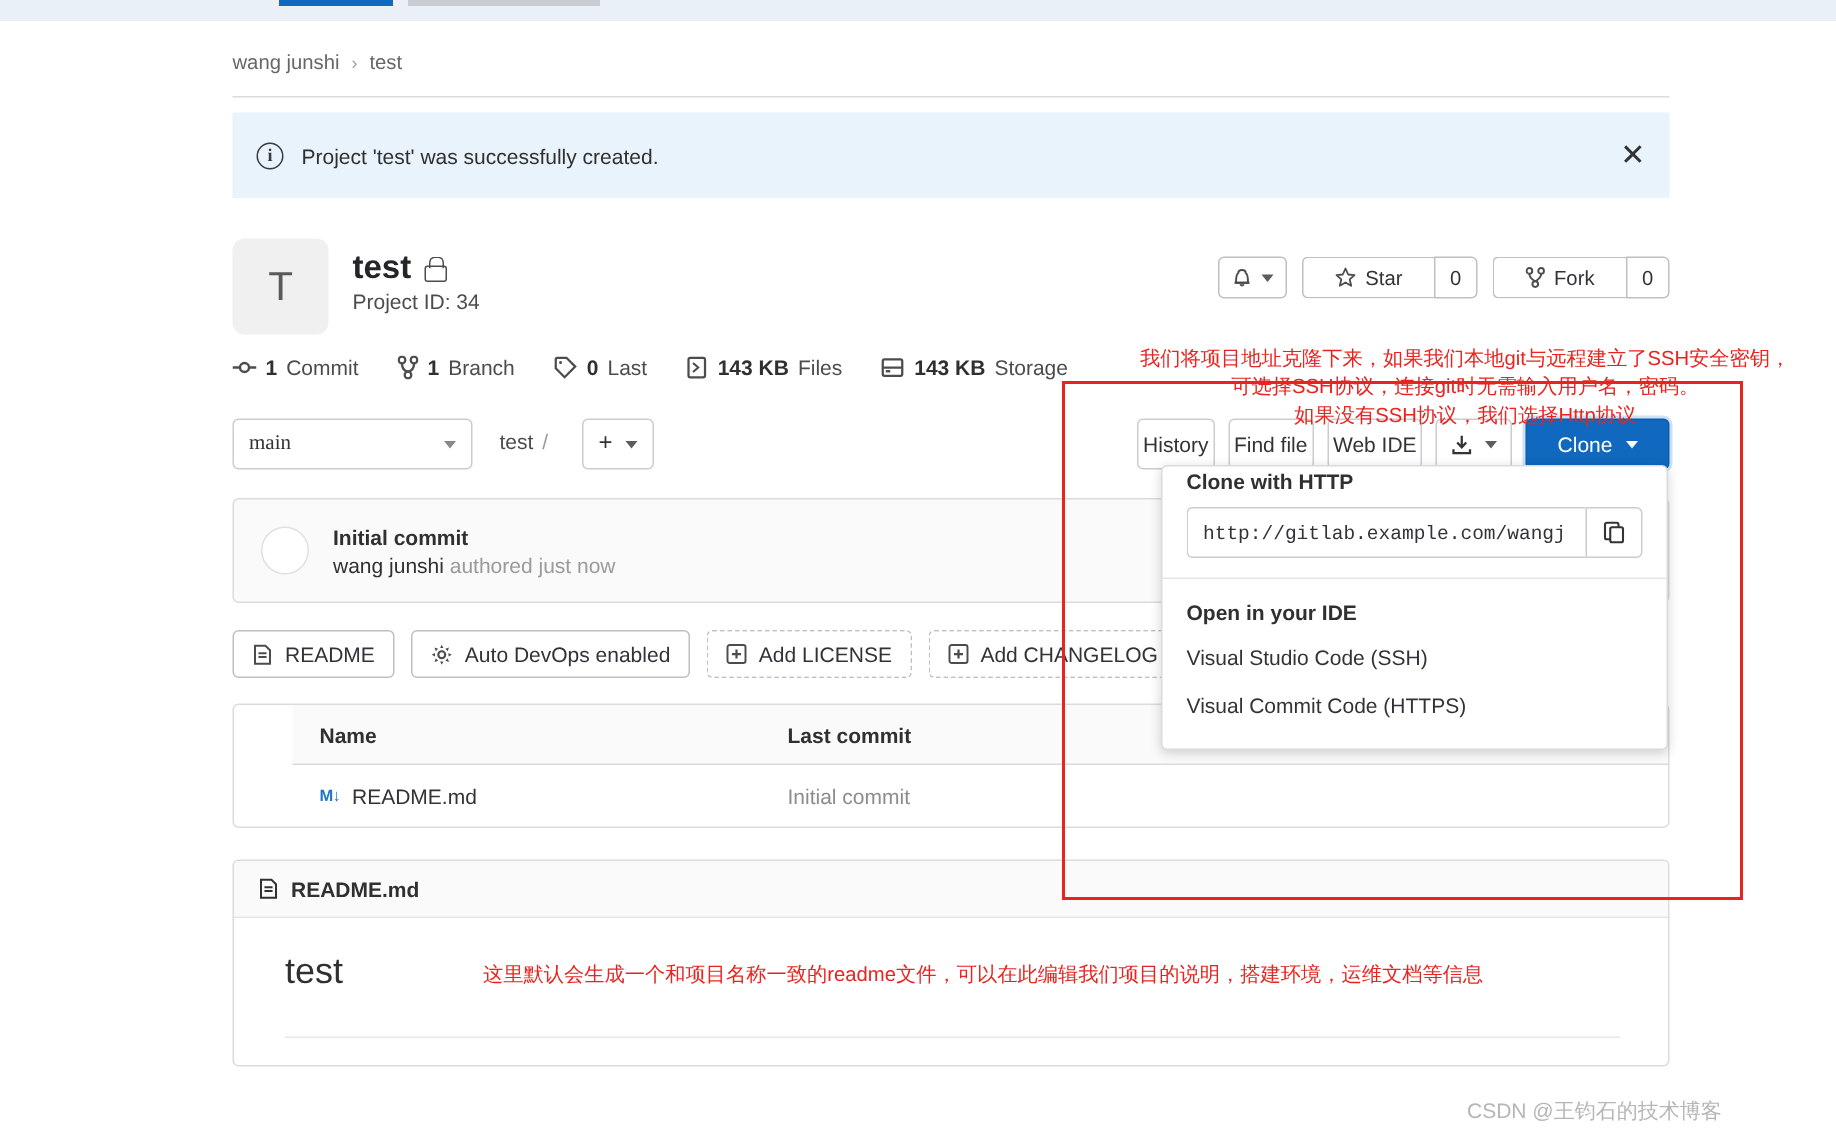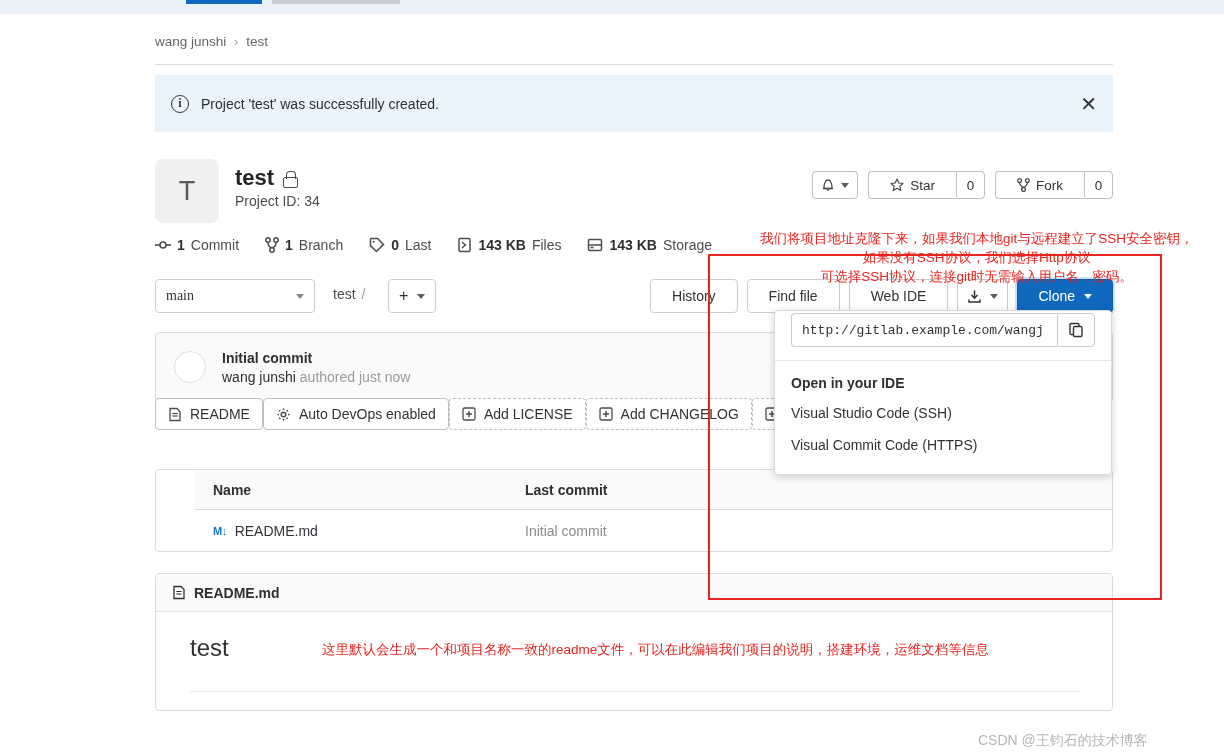--- a/index.html
+++ b/index.html
@@ -118,21 +118,21 @@
   .path-crumb .slash{ color:#999; margin-left:6px; }
   .plus-btn{
     position:absolute; left:233px; top:0; height:34px; padding:0 10px;
     border:1px solid #c9ccd1; border-radius:4px; background:#fff;
     display:flex; align-items:center; gap:9px; font-size:16px; color:#333238;
   }
   .right-actions{
     position:absolute; right:0; top:0; display:flex; align-items:stretch; gap:9px;
   }
   .act-btn{
-    height:34px; padding:0 21px; border:1px solid #c9ccd1; border-radius:4px; background:#fff;
+    height:34px; padding:0 3px; border:1px solid #c9ccd1; border-radius:4px; background:#fff;
     display:flex; align-items:center; justify-content:center;
     font-size:14px; color:#333238; white-space:nowrap;
   }
   .dl-btn{ gap:8px; padding:0 9px; }
   .clone-btn{
     height:34px; padding:0 20px; background:#1068bf; border:1px solid #0b5cad; border-radius:4px;
     color:#fff; font-size:14px; display:flex; align-items:center; gap:9px;
     box-shadow:0 0 0 2px #cde1f5;
   }
   .clone-btn .caret{ border-top-color:#fff; }
@@ -144,21 +144,21 @@
   }
   .commit-box .circ{
     width:32px;height:32px;border-radius:50%;background:#fff;border:1px solid #e0e0e0; flex:0 0 auto;
   }
   .commit-box .ctext{ margin-left:16px; }
   .commit-box .ctitle{ font-size:14px; font-weight:bold; color:#303030; }
   .commit-box .cmeta{ font-size:14px; color:#9a9a9a; margin-top:3px; }
   .commit-box .cmeta .auth{ color:#303030; }
   
   .quick{
-    position:absolute; left:155px; top:384px; display:flex; 
+    position:absolute; left:155px; top:406px; display:flex; gap:11px;
   }
   .qbtn{
     height:32px; padding:0 12px; border:1px solid #bfbfbf; border-radius:4px; background:#fff;
     display:flex; align-items:center; gap:8px; font-size:14px; color:#333238; white-space:nowrap;
   }
   .qbtn.dashed{ border-style:dashed; }
   
   .filetable{
     position:absolute; left:155px; top:455px; width:958px;
     border:1px solid #dbdbdb; border-radius:4px; overflow:hidden; background:#fff;padding-left:39px;
@@ -450,20 +450,21 @@
       <span>README.md</span>
     </div>
     <div class="readme-body">
       <h1>test</h1>
       <div class="readme-rule"></div>
     </div>
   </div>
 
   <div class="clone-pop">
     <div class="pop-sec" style="padding-top:2px;">
+      <div class="lbl">Clone with HTTP</div>
       <div class="inputrow">
         <input readonly="" value="http://gitlab.example.com/wangj" style="">
         <div class="copybtn">
           <svg width="16" height="16" viewBox="0 0 16 16">
               <rect x="2" y="1.5" width="9" height="11" rx="1.2" fill="none" stroke="#333" stroke-width="1.4"></rect>
               <rect x="5.5" y="4.5" width="8.5" height="10" rx="1.2" fill="#fff" stroke="#333" stroke-width="1.4"></rect>
             </svg>
         </div>
       </div>
     </div>
@@ -471,20 +472,20 @@
     <div class="pop-ide">
       <div class="lbl">Open in your IDE</div>
       <div class="ide-item">Visual Studio Code (SSH)</div>
       <div class="ide-item">Visual Commit Code (HTTPS)</div>
     </div>
   </div>
 
   <div class="ann-box"></div>
   <div class="ann ann1">
     <div>我们将项目地址克隆下来，如果我们本地git与远程建立了SSH安全密钥，</div>
+    <div>可选择SSH协议，连接git时无需输入用户名，密码。</div>
     <div>如果没有SSH协议，我们选择Http协议</div>
-    <div>可选择SSH协议，连接git时无需输入用户名，密码。</div>
   </div>
   <div class="ann ann2">这里默认会生成一个和项目名称一致的readme文件，可以在此编辑我们项目的说明，搭建环境，运维文档等信息</div>
 
   <div class="watermark">CSDN @王钧石的技术博客</div>
 
 </div>
 
 </body></html>

